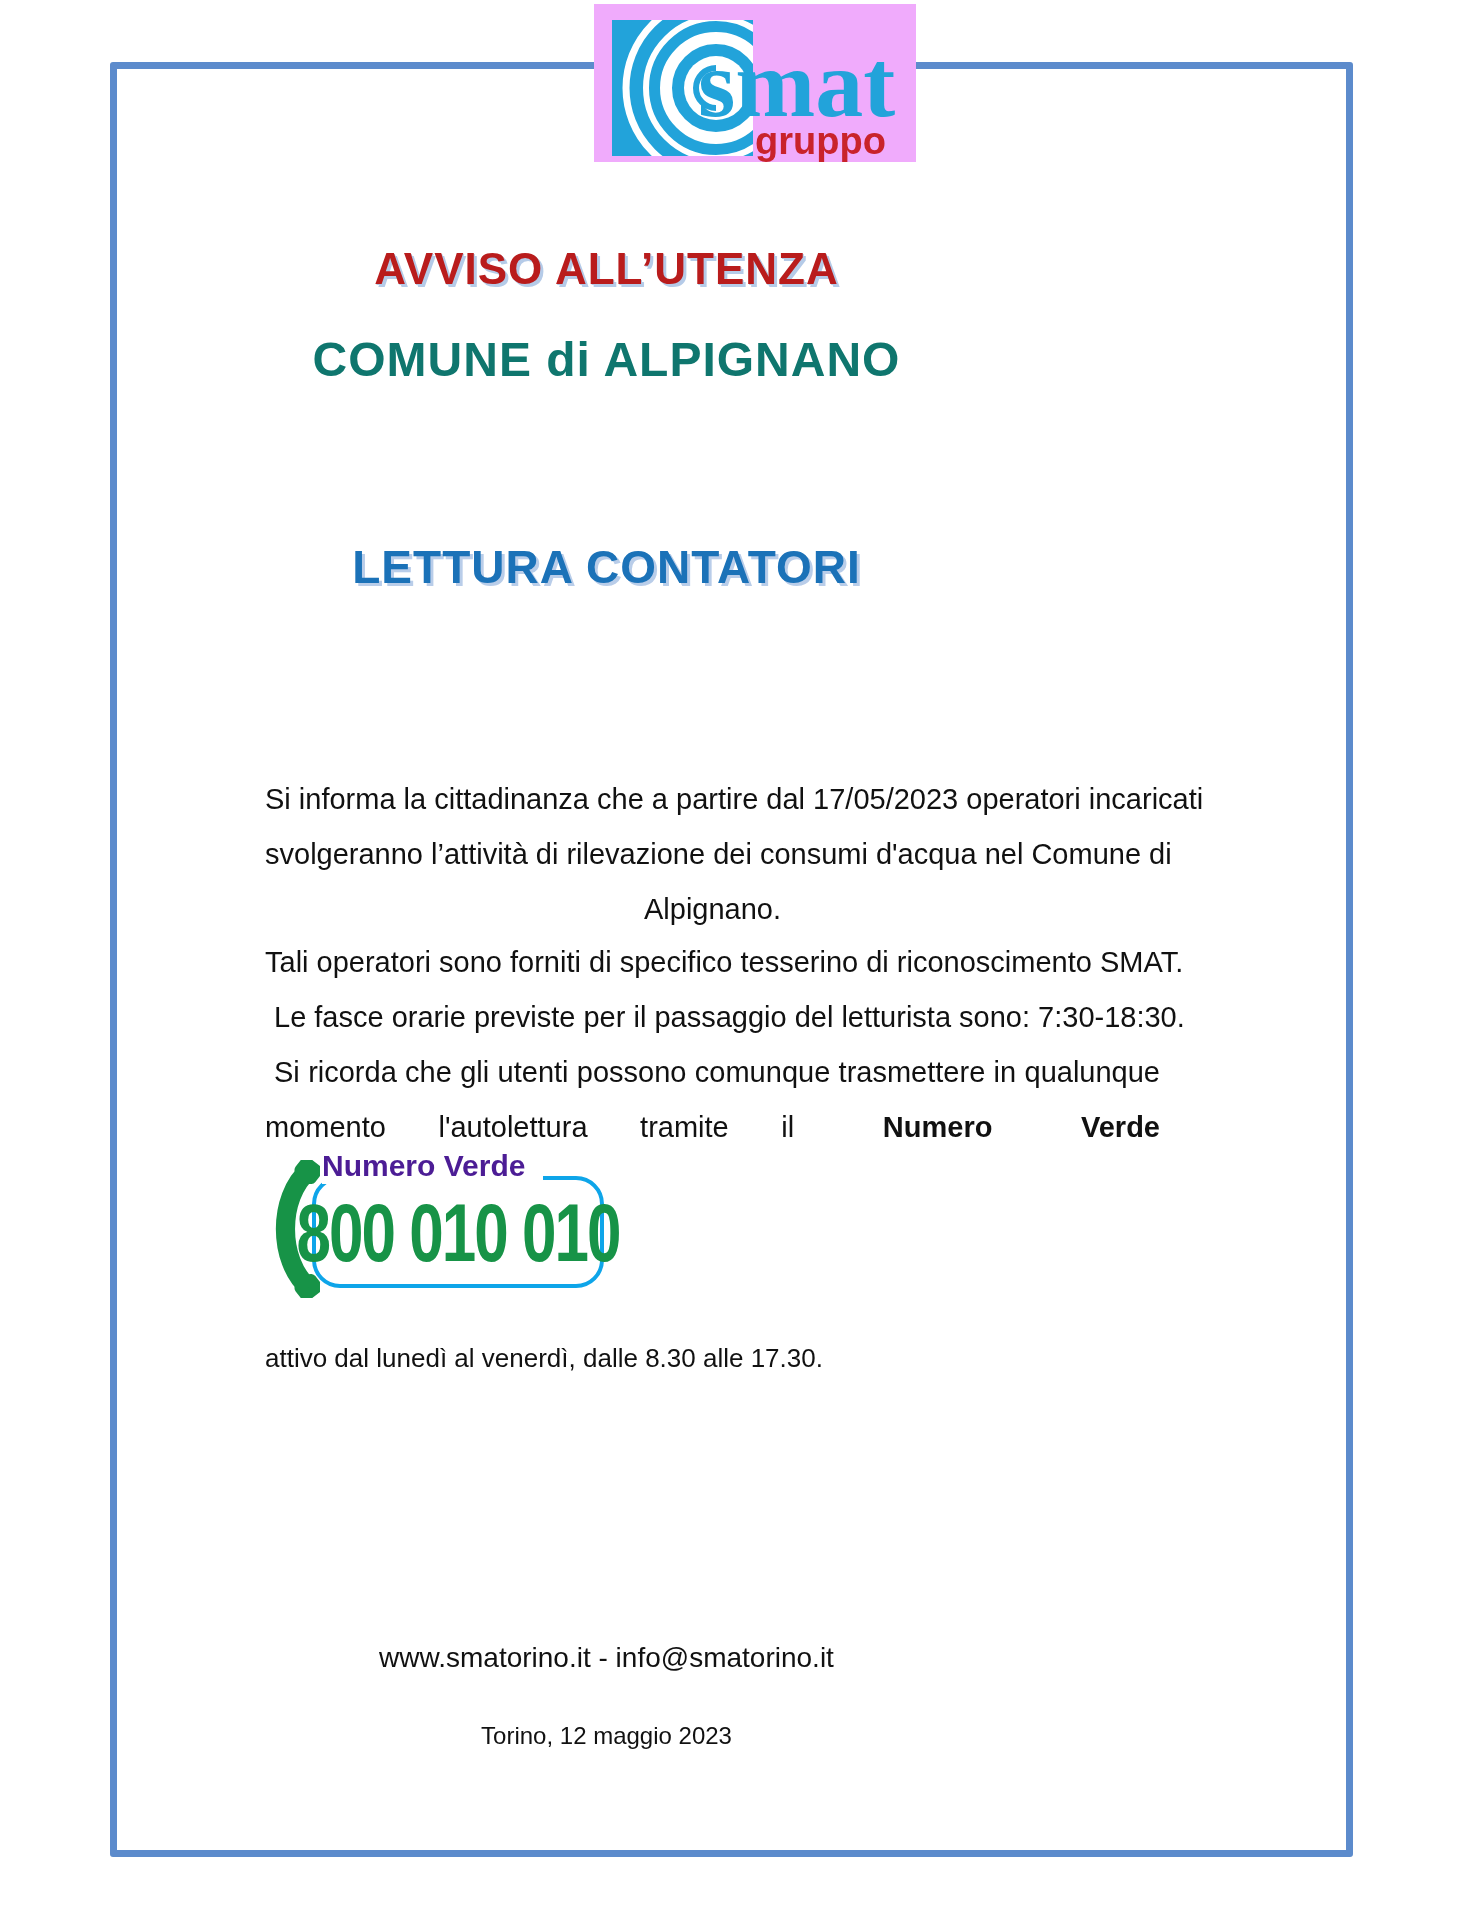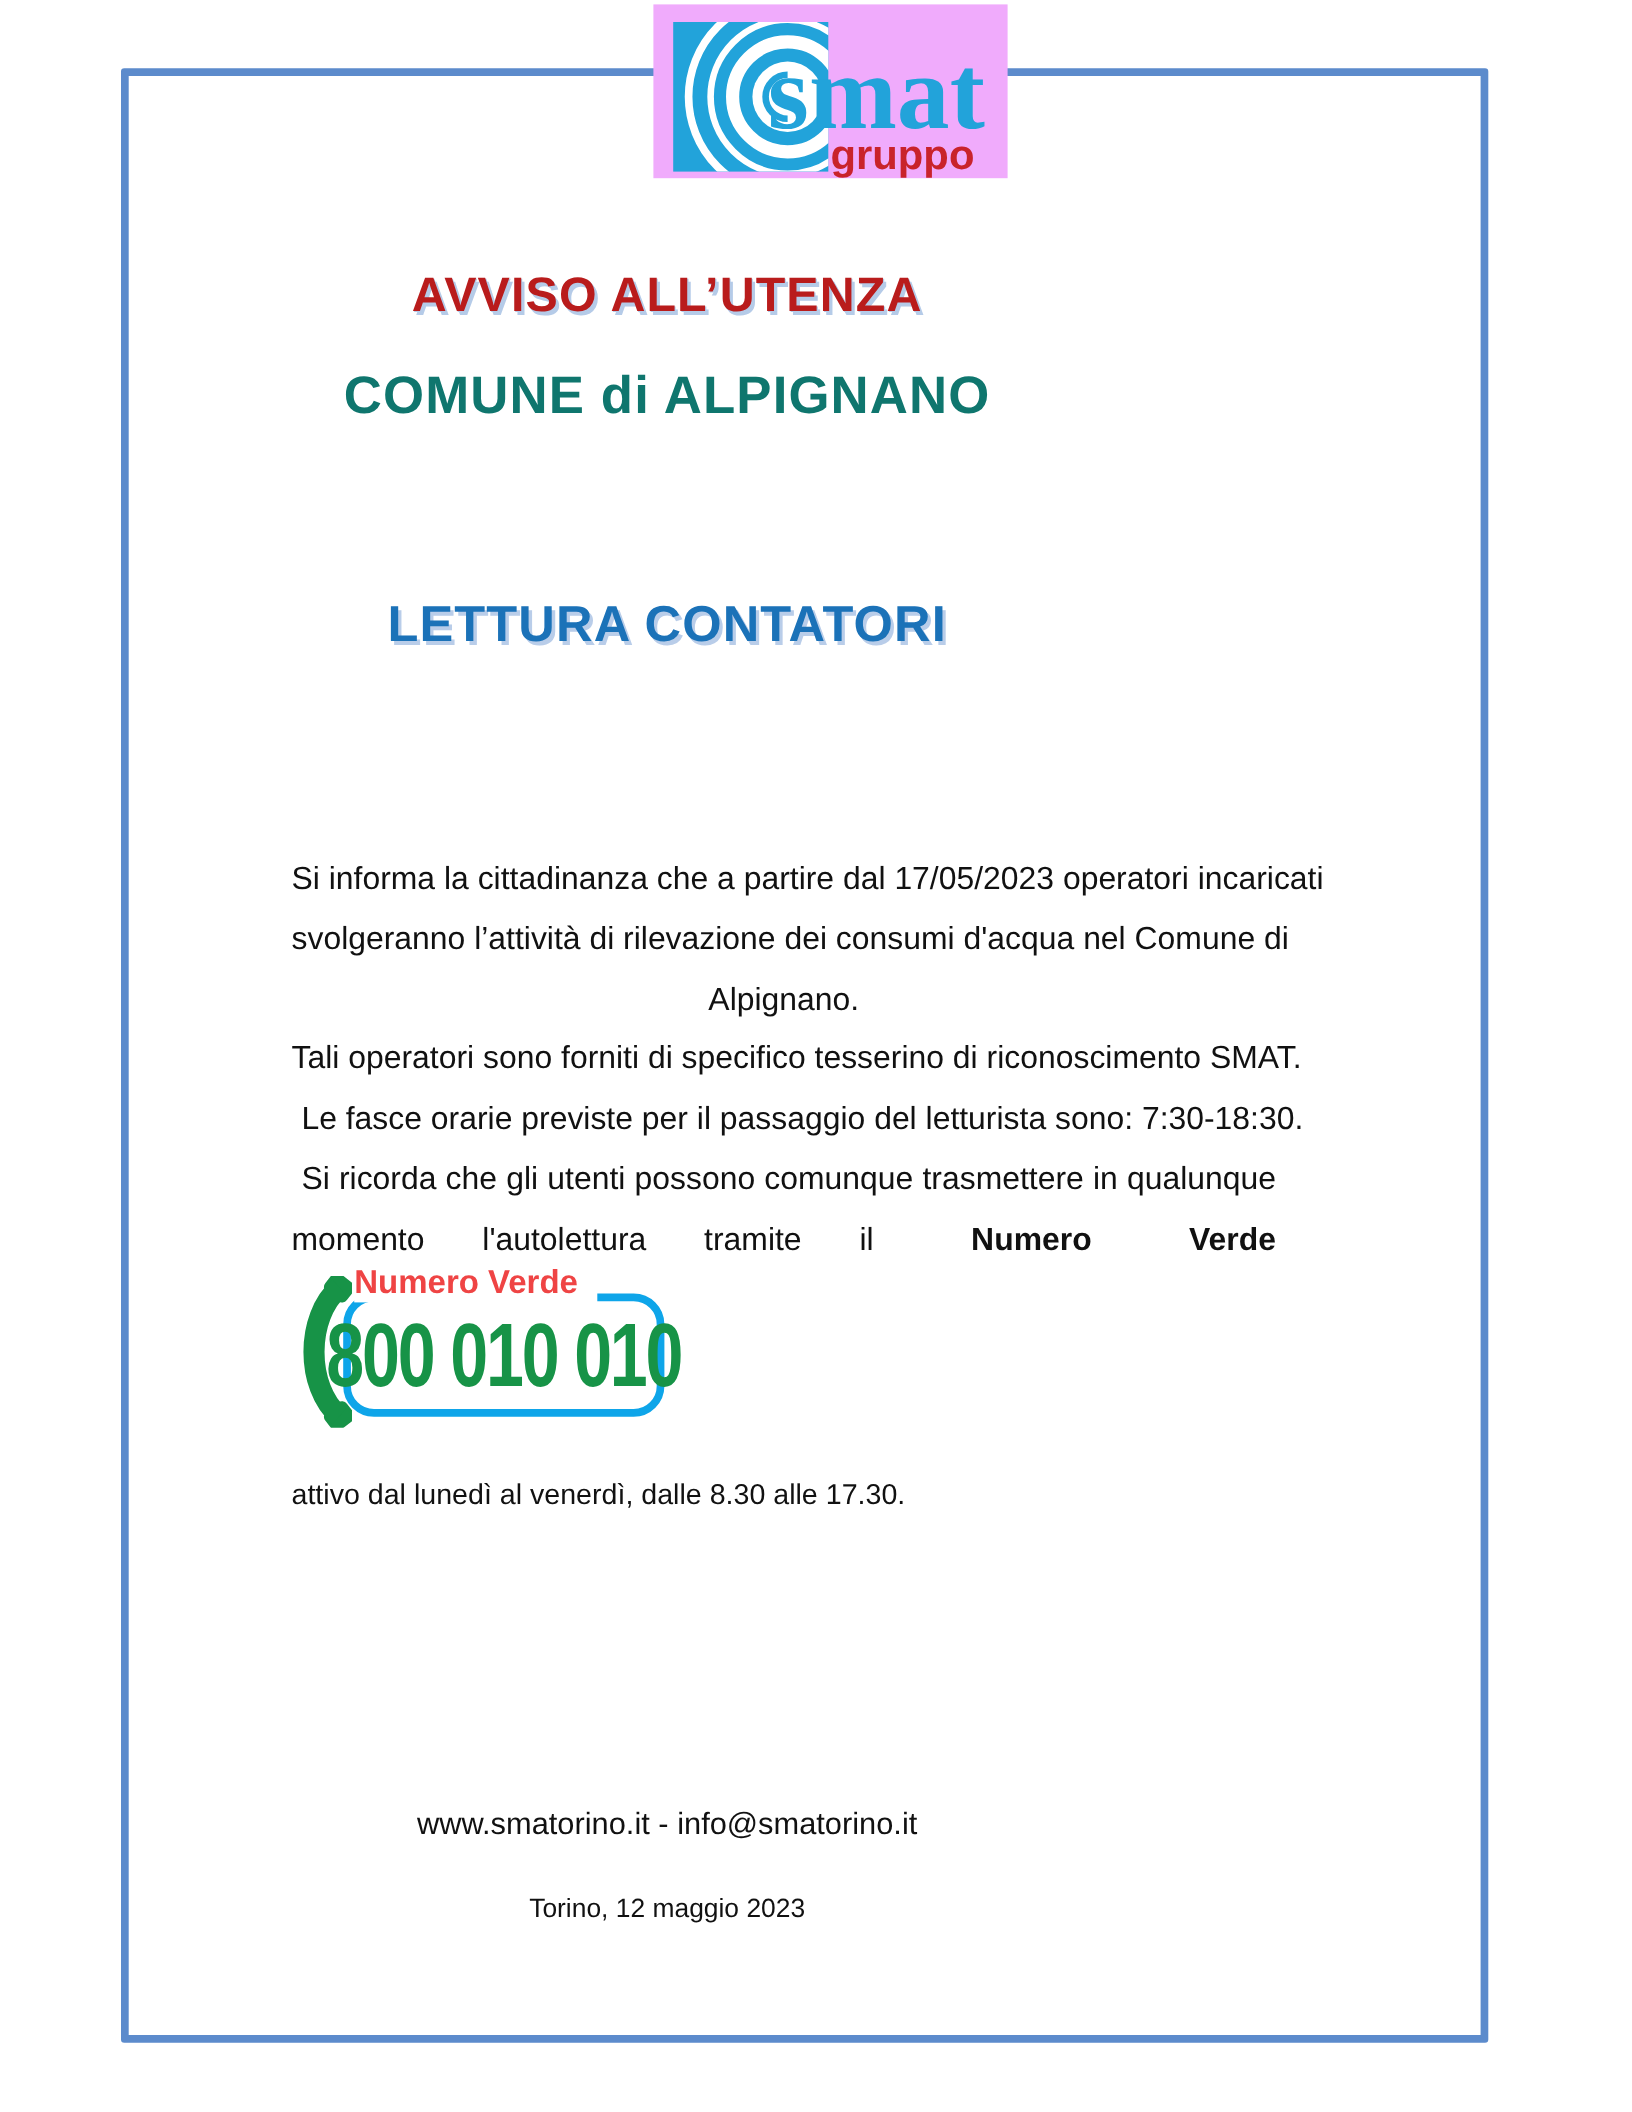--- a/index.html
+++ b/index.html
@@ -30,26 +30,26 @@
   .lline{line-height:55px;text-align:center;}
   .indent{padding-left:9px;box-sizing:border-box;}
   .spread{display:flex;justify-content:space-between;line-height:55px;}
   .spread .w{white-space:nowrap;}
   .spread .bold{font-weight:bold;margin-left:36px;}
   
   .nv-badge{position:absolute;left:272px;top:1140px;width:440px;height:170px;}
   .nv-phone{position:absolute;left:0;top:20px;width:48px;height:138px;}
   .nv-label{
     position:absolute;left:50px;top:8px;height:36px;line-height:36px;z-index:2;
-    background:#fff;padding:0 18px 0 0;font-size:30px;font-weight:bold;color:#ef4444;
+    background:#fff;padding:0 18px 0 0;font-size:30px;font-weight:bold;color:#4c1d95;
     letter-spacing:0px;
   }
   .nv-box{
     position:absolute;left:40px;top:36px;width:292px;height:112px;box-sizing:border-box;
-    border:7px solid #0ea5e9;border-radius:28px;
+    border:4px solid #0ea5e9;border-radius:28px;
     display:flex;align-items:center;justify-content:center;overflow:visible;
   }
   .nv-number{
     font-size:62px;font-weight:bold;color:#179347;letter-spacing:-2px;
     transform:scaleY(1.32);white-space:nowrap;
   }
   
   .availability{position:absolute;left:265px;top:1338px;font-size:26px;line-height:40px;}
   .f-contacts{top:1642px;font-size:28px;}
   .f-date{top:1722px;font-size:24px;}

